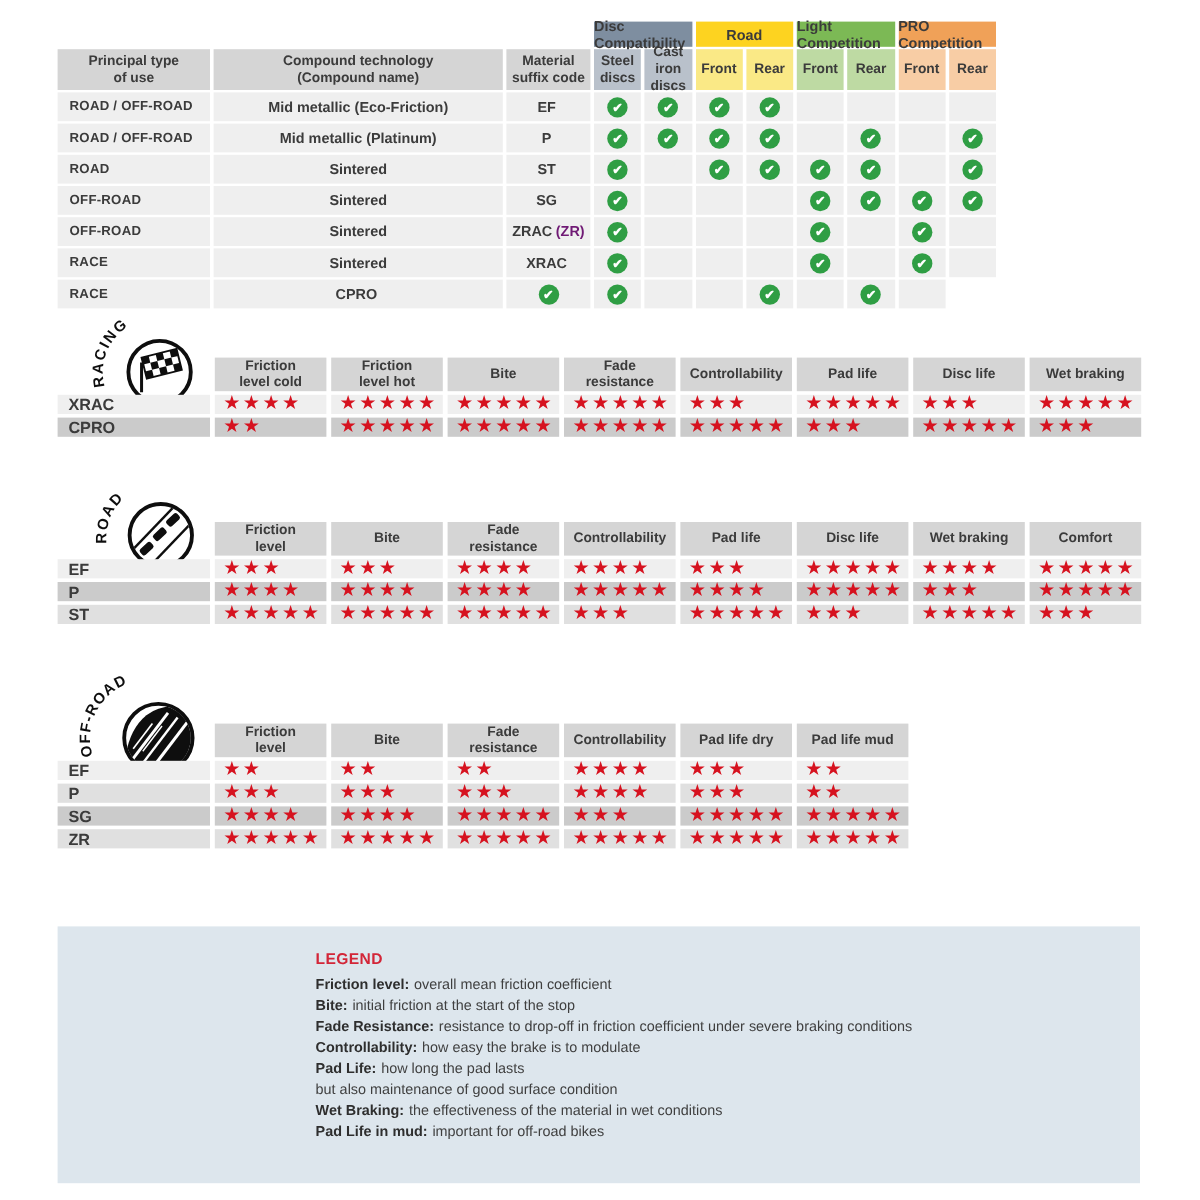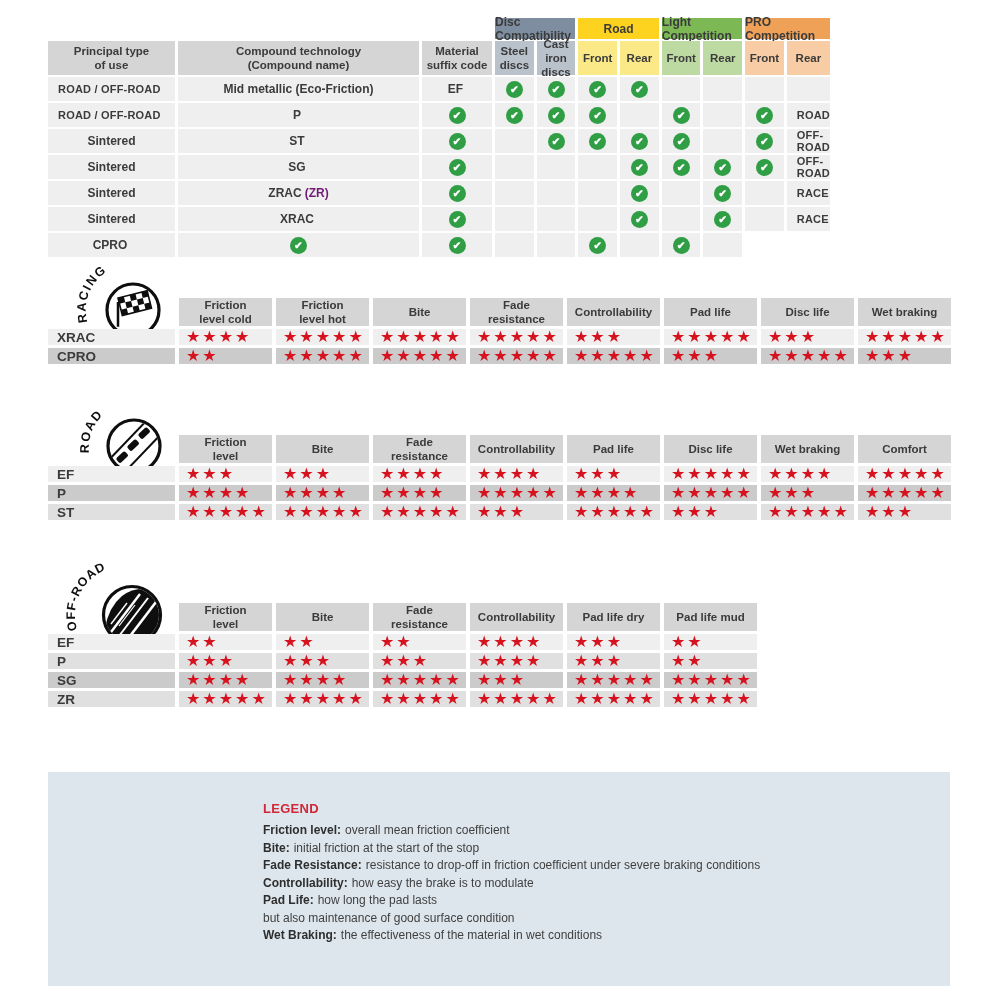--- a/index.html
+++ b/index.html
@@ -44,21 +44,21 @@
   .s-light { background:#efefef; }
   .s-mid   { background:#e0e0e0; }
   .s-dark  { background:#cbcbcb; }
 
   
   .sec-icon { position:absolute; }
   .sec-icon text { font-family:"Liberation Sans",sans-serif; font-weight:700; fill:#0e0e0e; }
 
   
   .legend { position:absolute; left:48px; top:772px; width:902px; height:214px; background:#dde6ed; }
-  .legend-inner { padding:19px 8px 0 215px;margin-top:10px; }
+  .legend-inner { padding:19px 8px 0 215px; }
   .legend-title { color:#d32638; font-weight:700; font-size:13px; margin-bottom:6px; letter-spacing:.3px; }
   .legend-line { font-size:12px; line-height:17.5px; color:#3f3f3f; }
   .legend-line b { font-weight:700; color:#2e2e2e; margin-right:4px; }
   .legend-line b:empty { margin-right:0; }
 </style>
 </head>
 <body>
 
 <div class="compat">
   <div class="blank" style="grid-column:1/4"></div>
@@ -101,20 +101,21 @@
     </div>
   <div class="cell chk on">
       <span class="dot"></span>
     </div>
   <div class="cell chk"></div>
   <div class="cell chk"></div>
   <div class="cell chk"></div>
   <div class="cell chk"></div>
 
   <div class="cell use">ROAD / OFF-ROAD</div>
+  <div class="cell tech">Mid metallic (Platinum)</div>
   <div class="cell code">
       <span>P</span>
       <span class="code-note"></span>
     </div>
   <div class="cell chk on">
       <span class="dot"></span>
     </div>
   <div class="cell chk on">
       <span class="dot"></span>
     </div>
@@ -435,14 +436,15 @@
 <div class="legend">
   <div class="legend-inner">
     <div class="legend-title">LEGEND</div>
     <div class="legend-line"><b>Friction level:</b><span>overall mean friction coefficient</span></div>
     <div class="legend-line"><b>Bite:</b><span>initial friction at the start of the stop</span></div>
     <div class="legend-line"><b>Fade Resistance:</b><span>resistance to drop-off in friction coefficient under severe braking conditions</span></div>
     <div class="legend-line"><b>Controllability:</b><span>how easy the brake is to modulate</span></div>
     <div class="legend-line"><b>Pad Life:</b><span>how long the pad lasts</span></div>
     <div class="legend-line"><b></b><span>but also maintenance of good surface condition</span></div>
     <div class="legend-line"><b>Wet Braking:</b><span>the effectiveness of the material in wet conditions</span></div>
+    <div class="legend-line"><b>Pad Life in mud:</b><span>important for off-road bikes</span></div>
   </div>
 </div>
 
 </body></html>

